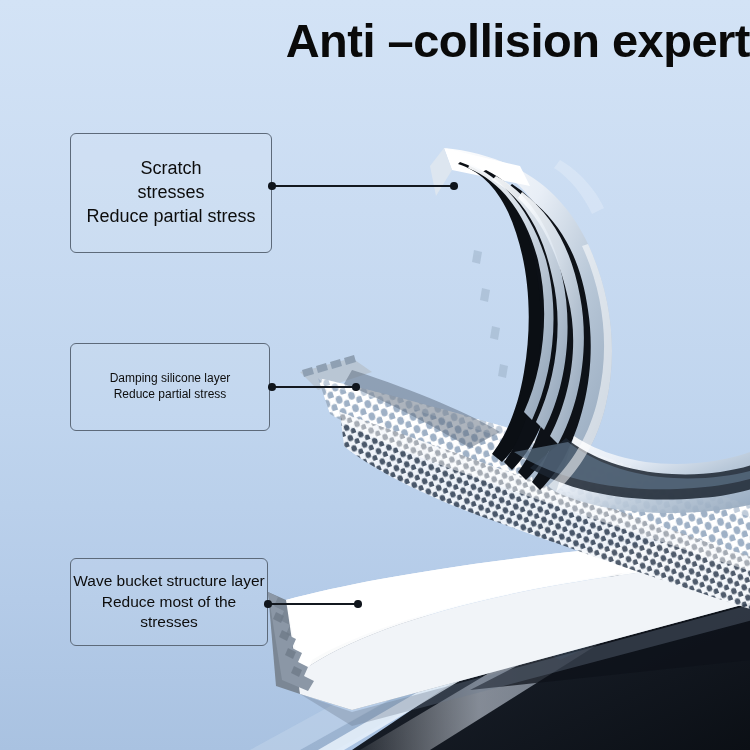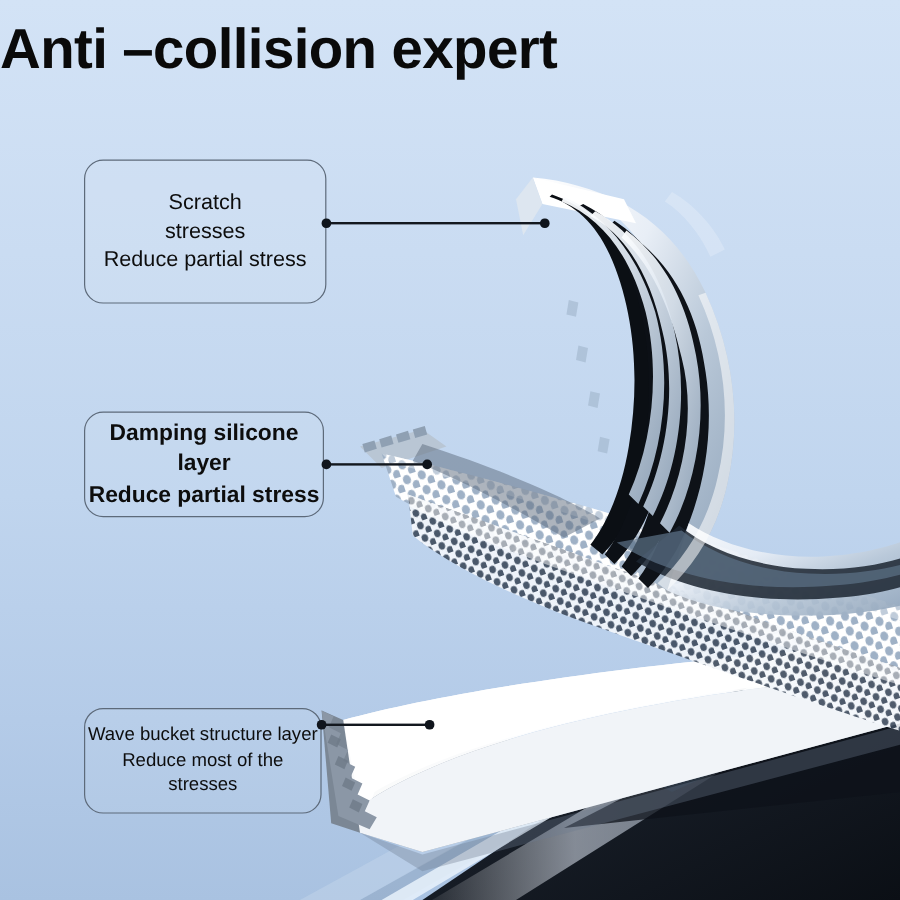--- a/index.html
+++ b/index.html
@@ -9,42 +9,42 @@
     background:#cfe1f4;
   }
   #stage{
     position:relative;width:750px;height:750px;overflow:hidden;
     background:linear-gradient(180deg,#d3e3f6 0%,#cadcf2 28%,#c0d5ee 55%,#b4cbe8 80%,#a9c2e1 100%);
   }
 
   
   .title{
     position:absolute;left:0;top:16px;width:750px;
-    text-align:left;
+    text-align:right;
     font-size:47px;font-weight:bold;color:#0a0a0a;
     letter-spacing:-0.5px;line-height:1.08;
     white-space:nowrap;
   }
 
   
   .callout{
     position:absolute;
     border:1.6px solid #5d6a7a;
-    border-radius:16px;
+    border-radius:6px;
     background:rgba(255,255,255,0.06);
     display:flex;align-items:center;justify-content:center;
     text-align:center;
     color:#0d0d0d;
     box-sizing:border-box;
     z-index:40;
   }
   .callout .txt{line-height:1.32;}
   #box1{left:70px;top:133px;width:202px;height:120px;font-size:18px;}
-  #box2{left:70px;top:343px;width:200px;height:88px;font-size:19px;font-weight:bold;}
-  #box3{left:70px;top:558px;width:198px;height:88px;font-size:15.5px;margin-top:32px;}
+  #box2{left:70px;top:343px;width:200px;height:88px;font-size:12px;}
+  #box3{left:70px;top:558px;width:198px;height:88px;font-size:15.5px;}
 
   
   .leader{position:absolute;height:0;z-index:45;}
   .leader .bar{
     position:absolute;left:0;top:0;height:1.6px;width:100%;
     background:#13181f;
   }
   .leader .dot{
     position:absolute;top:-3.1px;width:7.6px;height:7.6px;
     border-radius:50%;background:#10151c;

